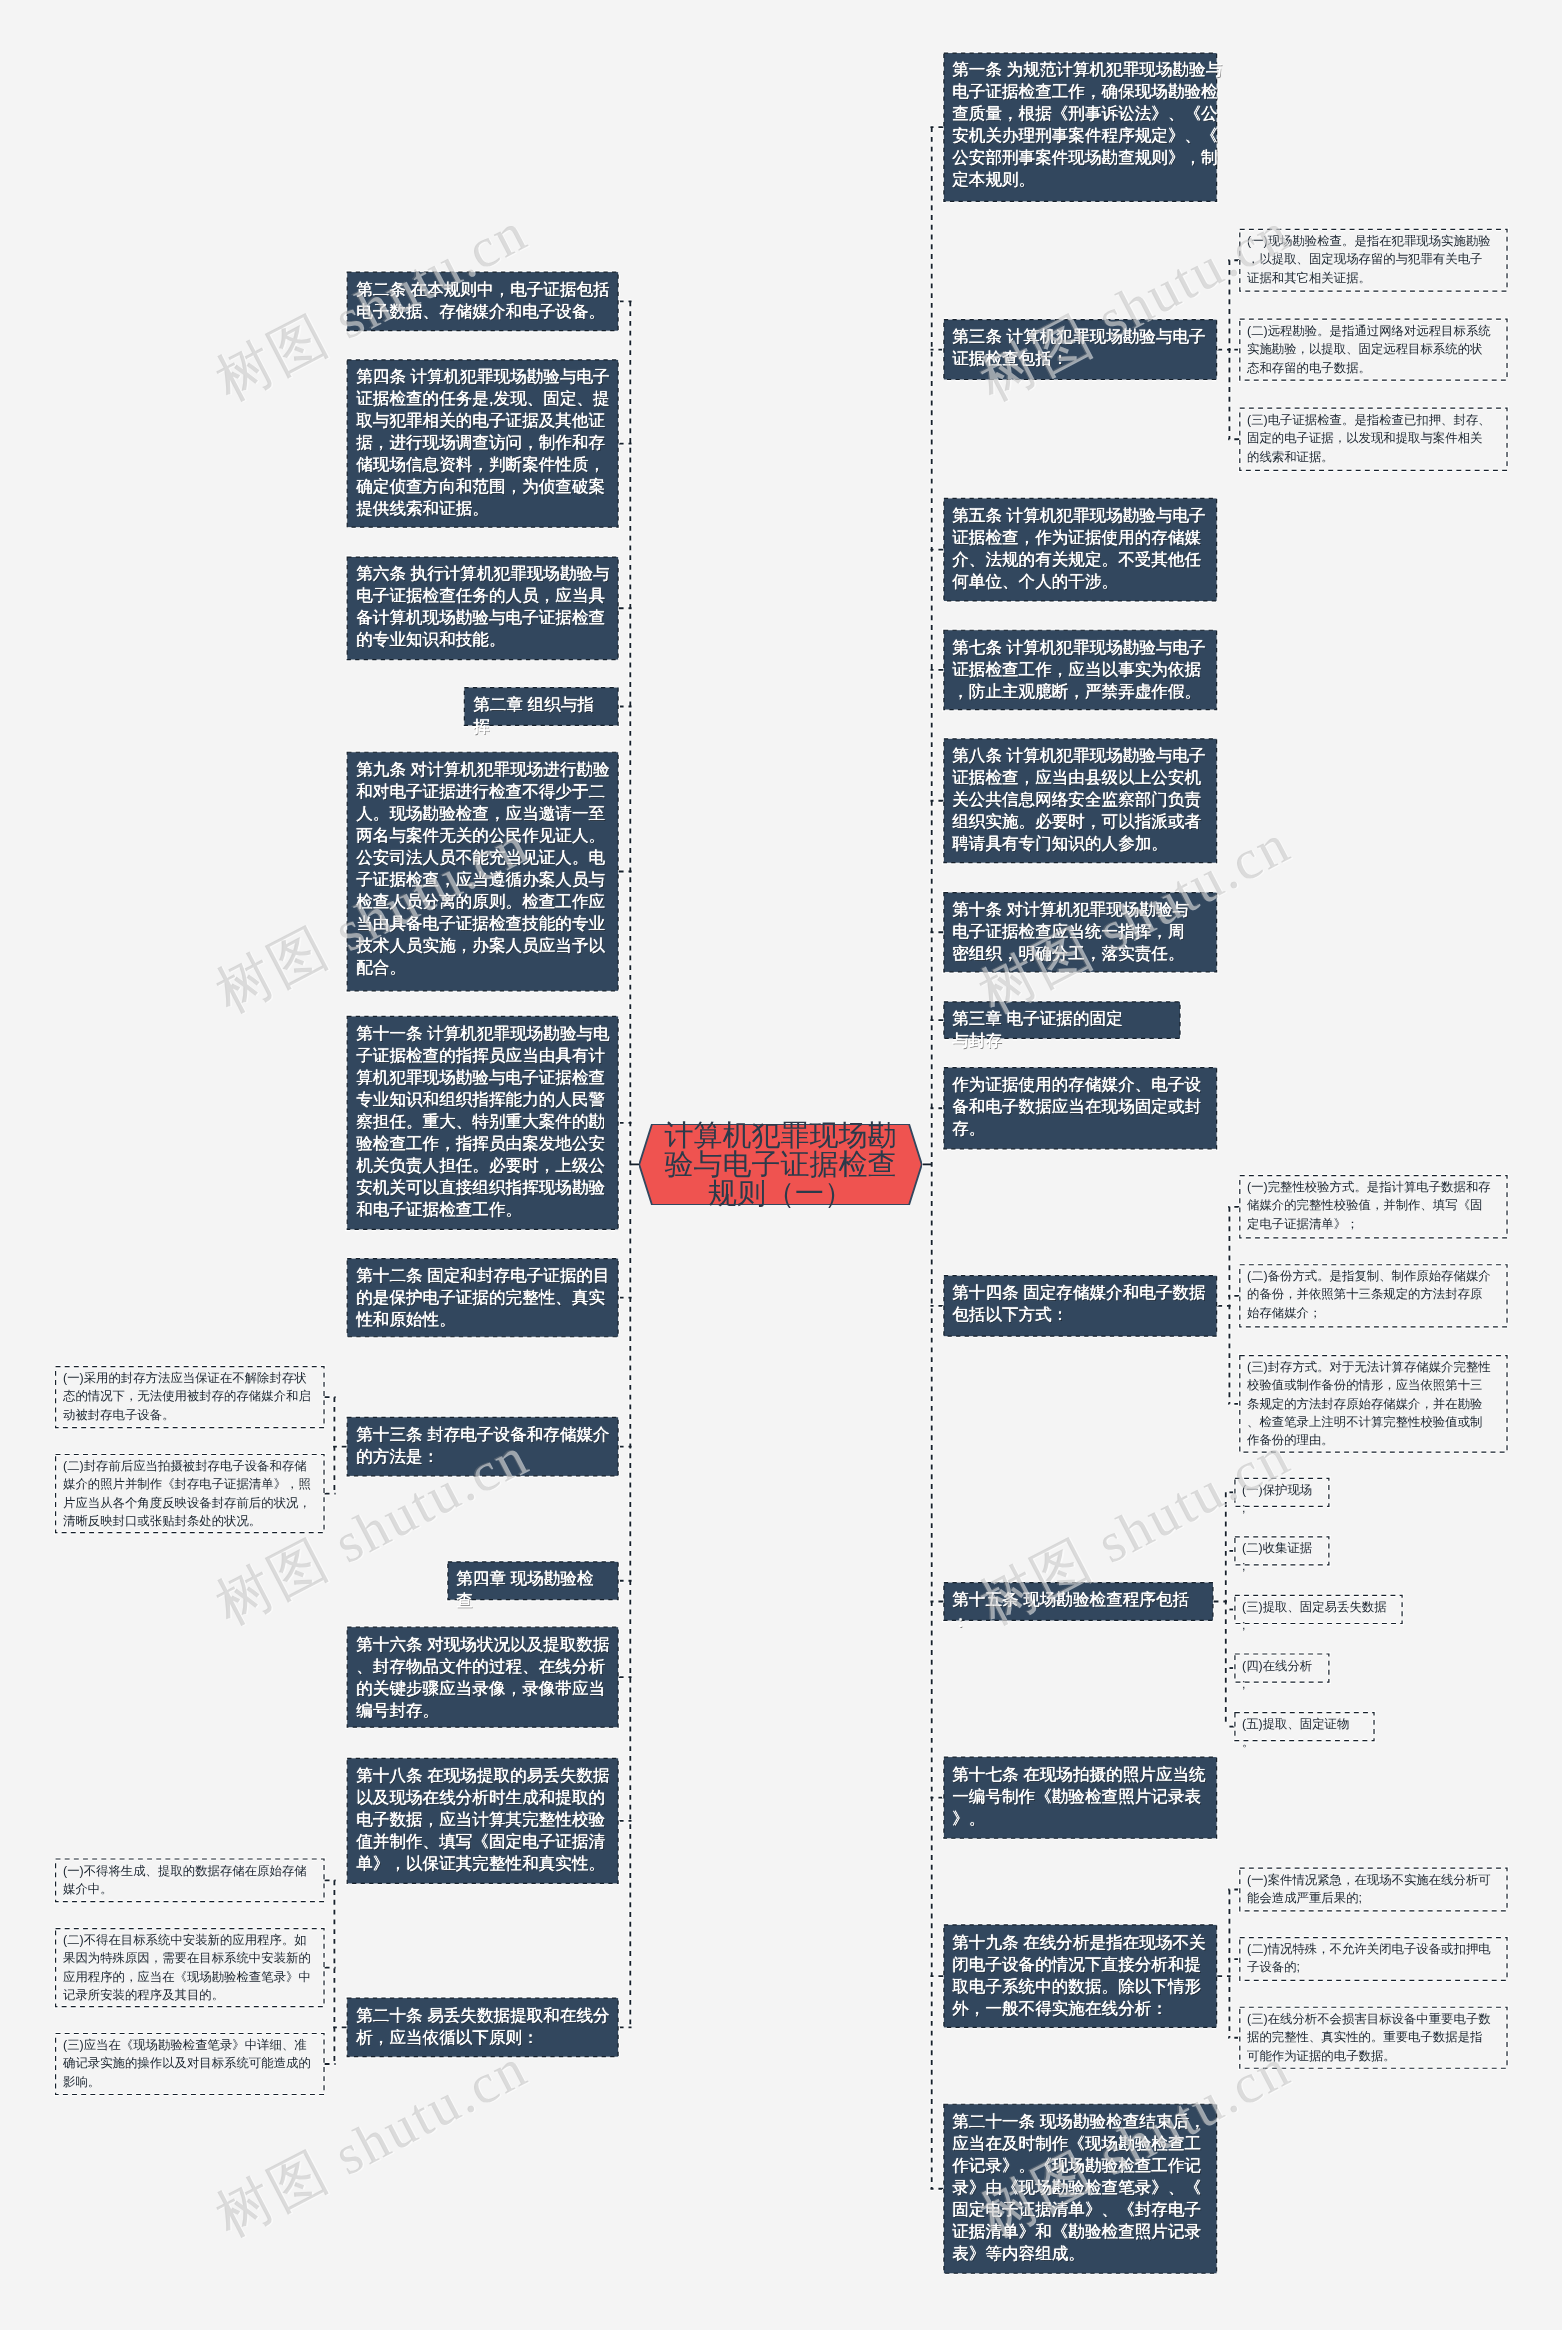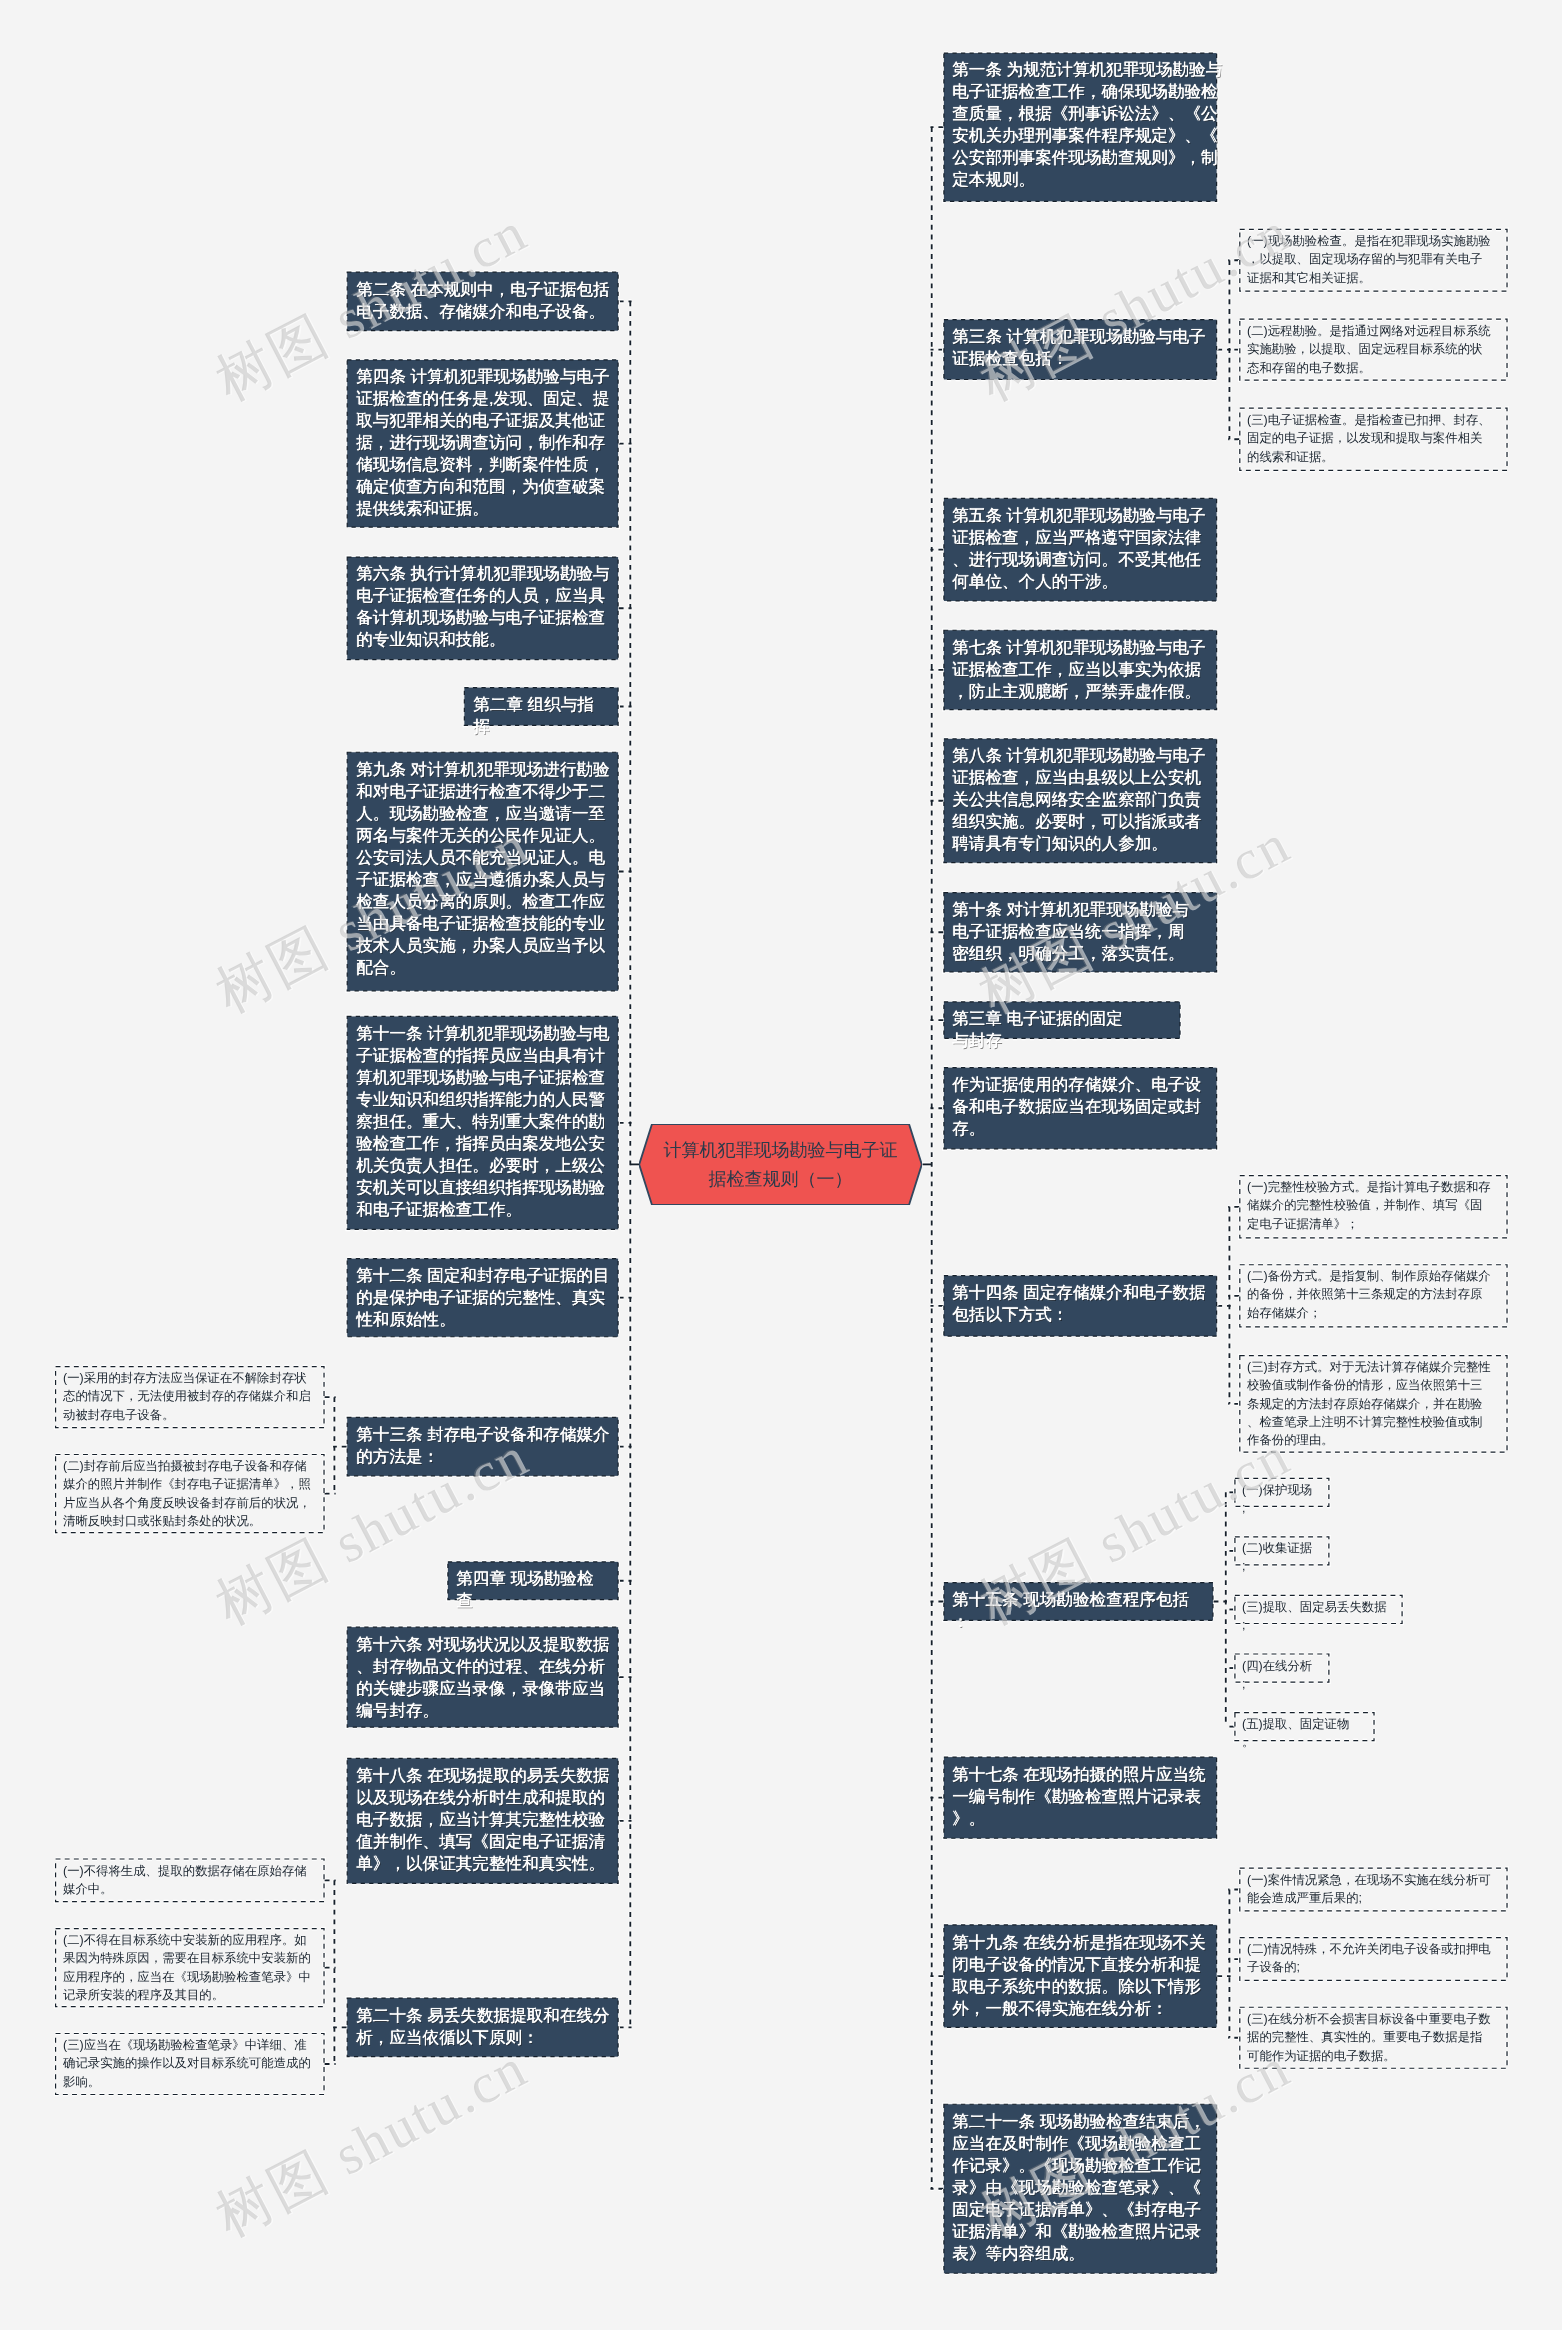--- a/index.html
+++ b/index.html
@@ -13,21 +13,21 @@
 .lf{color:#16202b;padding:3.1px 14px 3.1px 8px;text-shadow:0 0 0.9px rgba(255,255,255,0.95);}
 .nd .tx{font-size:16.6px;line-height:22px;word-break:break-all;line-break:anywhere;}
 .lf .tx{font-size:12.4px;line-height:18.3px;word-break:break-all;line-break:anywhere;}
 #lines,#boxes{position:absolute;left:0;top:0;width:1562px;height:2330px;}
 #watermarks{position:absolute;left:0;top:0;width:1562px;height:2330px;pointer-events:none;z-index:5;}
 .wm{position:absolute;transform:translate(-50%,-50%) rotate(-27.5deg);white-space:nowrap;
  font-family:"Liberation Serif",serif;font-size:56px;color:rgba(145,145,145,0.30);
  text-shadow:1.2px 1.2px 0 rgba(255,255,255,0.55);letter-spacing:2.4px;}
 #rootnode{position:absolute;left:639px;top:1124px;width:283px;height:81px;}
 #rootlabel{position:absolute;left:16.5px;top:0;width:250px;height:100%;display:flex;
- align-items:center;justify-content:center;color:#2b3a4a;font-size:18px;line-height:29px;
+ align-items:center;justify-content:center;color:#2b3a4a;font-size:29px;line-height:29px;
  text-align:center;box-sizing:border-box;word-break:break-all;line-break:anywhere;}
 </style>
 </head>
 <body>
 
 <div id="stage">
 <svg id="lines" width="1562" height="2330" viewBox="0 0 2560 3819">
 <path d="M 1048 1908.5 L 1033 1908.5" stroke="#ffffff" stroke-width="7" fill="none"></path>
 <path d="M 1512 1908.5 L 1527 1908.5" stroke="#ffffff" stroke-width="7" fill="none"></path>
 <path d="M 1033 494.0 L 1033 3323.0" stroke="#ffffff" stroke-width="7" fill="none" stroke-dasharray="8 8"></path>
@@ -290,21 +290,21 @@
 <div class="lf" style="left:55px;top:2033px;width:270px;height:62px">
       <span class="tx">(三)应当在《现场勘验检查笔录》中详细、准确记录实施的操作以及对目标系统可能造成的影响。</span>
     </div>
 <div class="nd" style="left:943px;top:52px;width:300px;height:149px">
       <span class="tx">第一条 为规范计算机犯罪现场勘验与电子证据检查工作，确保现场勘验检查质量，根据《刑事诉讼法》、《公安机关办理刑事案件程序规定》、《公安部刑事案件现场勘查规则》，制定本规则。</span>
     </div>
 <div class="nd" style="left:943px;top:319px;width:274px;height:61px">
       <span class="tx">第三条 计算机犯罪现场勘验与电子证据检查包括：</span>
     </div>
 <div class="nd" style="left:943px;top:498px;width:274px;height:104px">
-      <span class="tx">第五条 计算机犯罪现场勘验与电子证据检查，应当严格遵守国家法律、进行现场调查访问。不受其他任何单位、个人的干涉。</span>
+      <span class="tx">第五条 计算机犯罪现场勘验与电子证据检查，作为证据使用的存储媒介、法规的有关规定。不受其他任何单位、个人的干涉。</span>
     </div>
 <div class="nd" style="left:943px;top:630px;width:274px;height:81px">
       <span class="tx">第七条 计算机犯罪现场勘验与电子证据检查工作，应当以事实为依据，防止主观臆断，严禁弄虚作假。</span>
     </div>
 <div class="nd" style="left:943px;top:738px;width:274px;height:125px">
       <span class="tx">第八条 计算机犯罪现场勘验与电子证据检查，应当由县级以上公安机关公共信息网络安全监察部门负责组织实施。必要时，可以指派或者聘请具有专门知识的人参加。</span>
     </div>
 <div class="nd" style="left:943px;top:892px;width:260px;height:81px">
       <span class="tx">第十条 对计算机犯罪现场勘验与电子证据检查应当统一指挥，周密组织，明确分工，落实责任。</span>
     </div>

